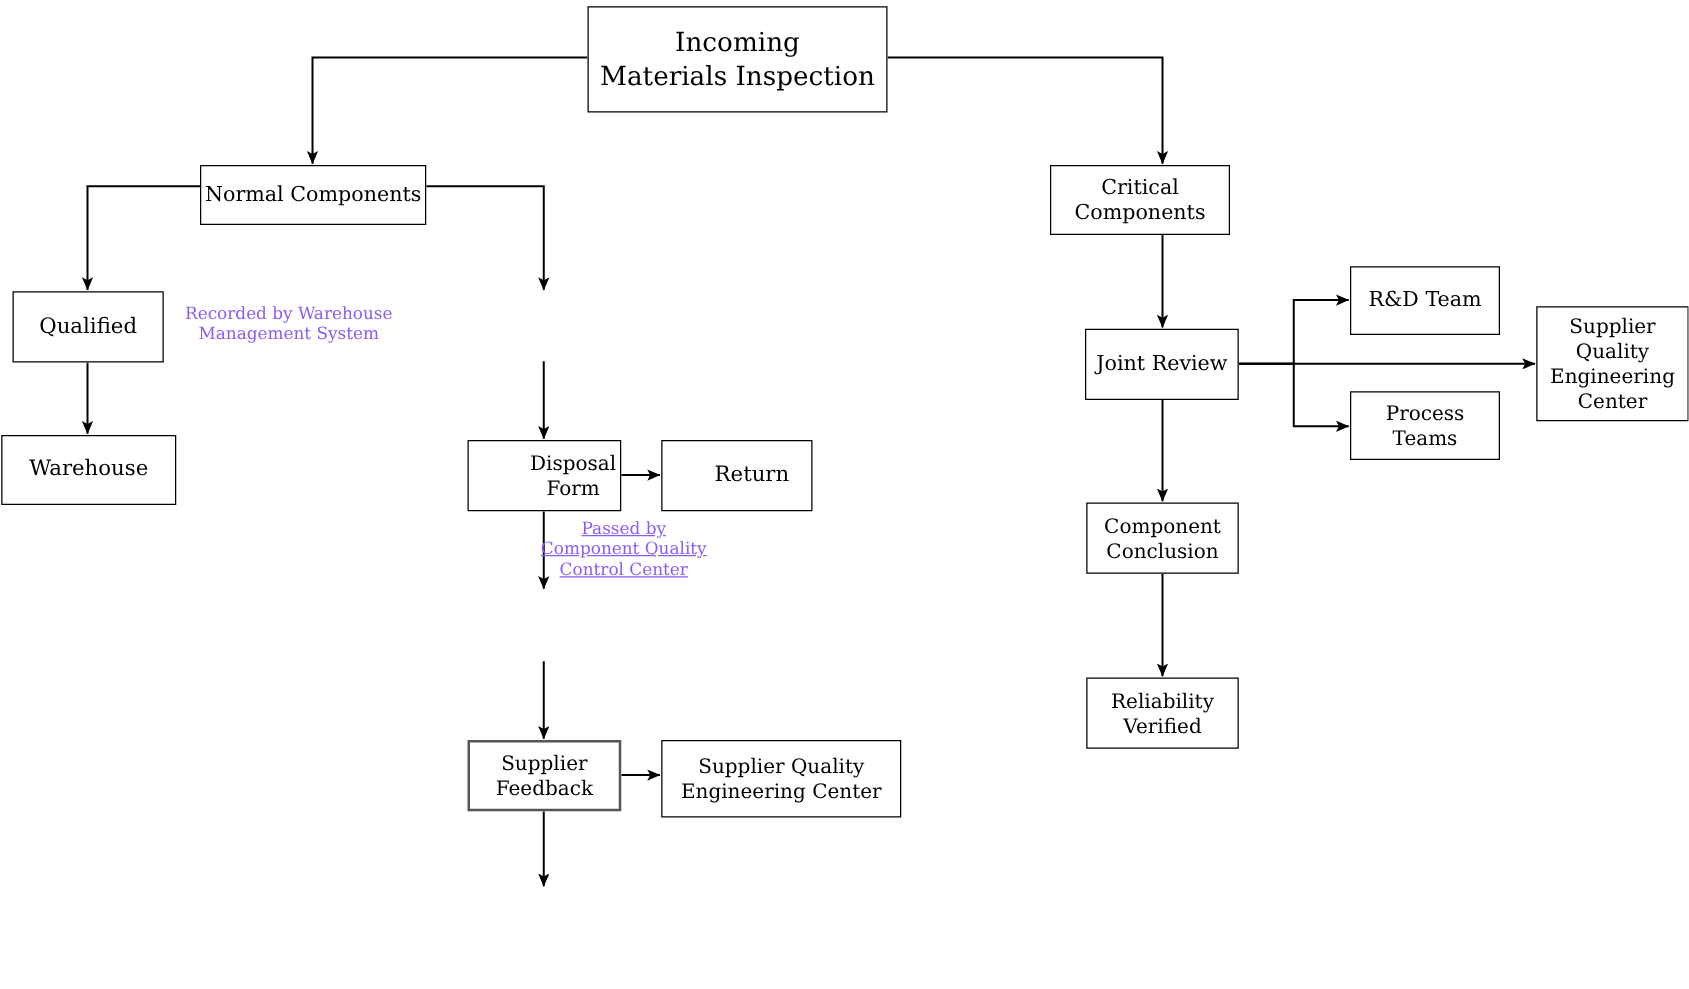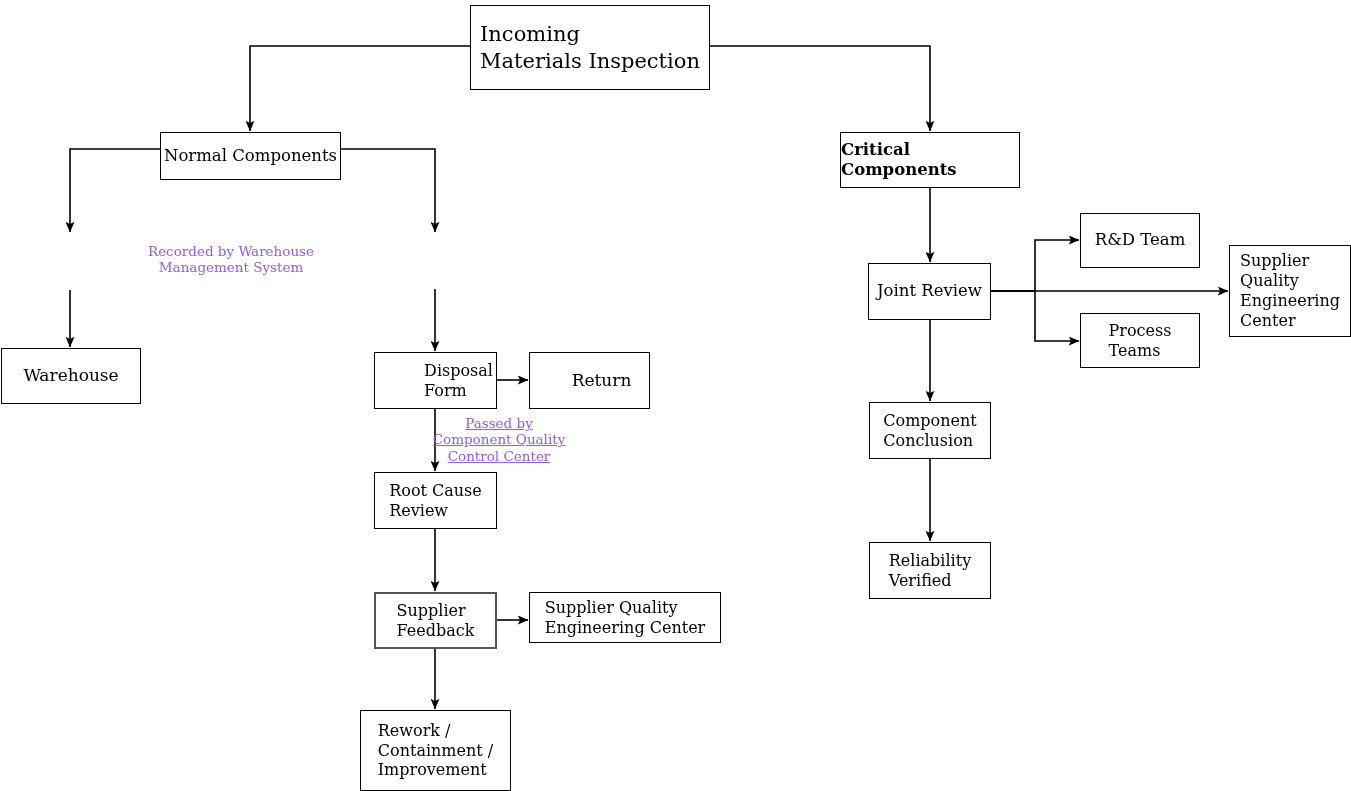--- a/index.html
+++ b/index.html
@@ -25,21 +25,21 @@
   }
   .node {
     position: absolute;
     box-sizing: border-box;
     border: 1.6px solid #000000;
     background: #ffffff;
     color: #000000;
     display: flex;
     align-items: center;
     justify-content: center;
-    text-align: left;
+    text-align: center;
     line-height: 1.24;
     white-space: pre-line;
     z-index: 2;
   }
   .node.soft {
     border-color: #555555;
     border-width: 2px;
   }
   .edge-label {
     position: absolute;
@@ -99,43 +99,39 @@
 
       <path d="M930,459 L930,541"></path>
     </g>
   </svg>
 
   <div class="node" style="left: 470px; top: 5px; width: 240px; height: 85px; font-size: 21px;">Incoming
 Materials Inspection</div>
 
   <div class="node" style="left: 160px; top: 132px; width: 181px; height: 48px; font-size: 16.5px;">Normal Components</div>
 
-  <div class="node" style="left: 840px; top: 132px; width: 180px; height: 56px; font-size: 16.5px; font-weight: bold;">Critical Components</div>
+  <div class="node" style="left: 840px; top: 132px; width: 144px; height: 56px; font-size: 16.5px;">Critical Components</div>
 
+  <div class="node" style="left: 10px; top: 233px; width: 121px; height: 57px; font-size: 17px;">Qualified</div>
 
   <div class="node" style="left: 1px; top: 348px; width: 140px; height: 56px; font-size: 17px;">Warehouse</div>
 
 
   <div class="node" style="left: 374px; top: 352px; width: 123px; height: 57px; font-size: 16px; padding-left: 46px;">Disposal
 Form</div>
 
   <div class="node" style="left: 529px; top: 352px; width: 121px; height: 57px; font-size: 17px; padding-left: 24px;">Return</div>
 
-  <div class="node" style="left: 374px; top: 472px; width: 123px; height: 57px; font-size: 16px;">Root Cause
-Review</div>
 
   <div class="node soft" style="left: 374px; top: 592px; width: 123px; height: 57px; font-size: 16px;">Supplier
 Feedback</div>
 
-  <div class="node" style="left: 529px; top: 592px; width: 192px; height: 51px; font-size: 16px;">Supplier Quality
+  <div class="node" style="left: 529px; top: 592px; width: 192px; height: 62px; font-size: 16px;">Supplier Quality
 Engineering Center</div>
 
-  <div class="node" style="left: 360px; top: 710px; width: 151px; height: 81px; font-size: 16px;">Rework /
-Containment /
-Improvement</div>
 
   <div class="node" style="left: 868px; top: 263px; width: 123px; height: 57px; font-size: 16.5px;">Joint Review</div>
 
   <div class="node" style="left: 1080px; top: 313px; width: 120px; height: 55px; font-size: 16px;">Process
 Teams</div>
 
   <div class="node" style="left: 1080px; top: 213px; width: 120px; height: 55px; font-size: 16.5px;">R&amp;D Team</div>
 
   <div class="node" style="left: 1229px; top: 245px; width: 122px; height: 92px; font-size: 16px;">Supplier
 Quality

